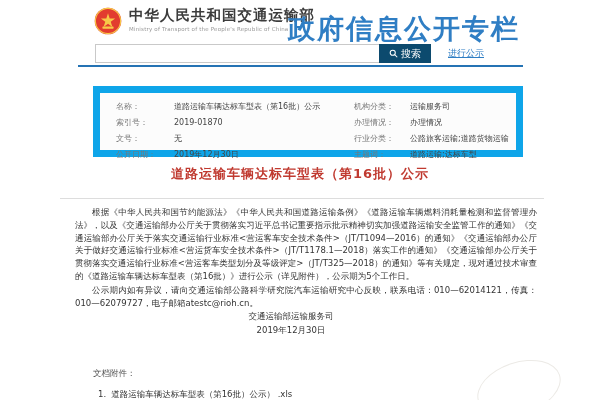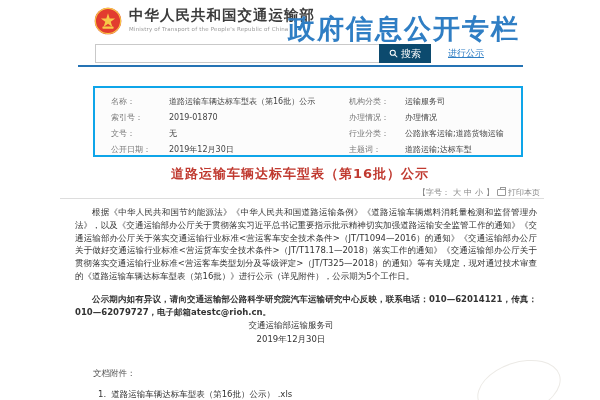--- a/index.html
+++ b/index.html
@@ -23,21 +23,21 @@
                 gap:3px; cursor:pointer; }
   .adv-link { margin-left:17px; font-size:9px; color:#2f7ec4; text-decoration:underline; cursor:pointer; }
 
   .blue-line { position:absolute; left:78px; top:65px; width:445px; height:2px; background:#2573b4; }
 
   .breadcrumb { position:absolute; left:98px; top:71px; font-size:8px; color:#666; }
   .breadcrumb a { color:#666; text-decoration:none; cursor:pointer; }
 
   
   .meta-box { position:absolute; left:93px; top:86px; width:430px; height:71px;
-              background:#fcfcfc; border:2px solid #0ea5e9; padding:6px 0 0 16px; }
+              background:#fcfcfc; border:7px solid #0ea5e9; padding:6px 0 0 16px; }
   .meta-grid { display:grid; grid-template-columns:58px 180px 56px auto; row-gap:0;
                font-size:8px; line-height:16px; }
   .meta-label { color:#777; }
   .meta-value { color:#444; }
 
   
   .article-title { position:absolute; left:0; top:165px; width:600px; text-align:center;
                    font-size:13px; font-weight:bold; color:#c03a30; letter-spacing:1px; }
   .tools { position:absolute; right:60px; top:187px; font-size:8px; color:#888;
            display:flex; align-items:center; gap:3px; }
@@ -45,21 +45,21 @@
   .print-btn { cursor:pointer; color:#888; display:flex; align-items:center; gap:2px; }
   .print-glyph { display:inline-block; width:9px; height:7px; border:1px solid #999;
                  border-radius:1px; position:relative; }
   .print-glyph:before { content:""; position:absolute; left:2px; top:-3px; width:4px; height:2px;
                         border:1px solid #999; border-bottom:none; }
   .divider { position:absolute; left:60px; top:198px; width:484px; height:1px; background:#ddd; }
 
   .content { position:absolute; left:75px; top:206px; width:462px; font-size:8.5px;
              color:#333; line-height:12.8px; text-align:justify; }
   .content p.indent { text-indent:2em; }
-  .content .p2 { margin-top:10px;font-weight:bold; }
+  .content .p2 { margin-top:1px; }
   .content .attach-line { margin-top:9px; text-indent:2em; }
   .sign-block { text-align:center; padding-right:30px; line-height:14px; }
 
   
   .attachments { position:absolute; left:93px; top:368px; font-size:8.5px; color:#555; }
   .attachments .att-item { margin-top:9px; margin-left:5px; color:#333; cursor:pointer;
                            display:flex; gap:5px; }
 
   .watermark { position:absolute; right:38px; bottom:-14px; width:86px; height:52px;
                border:1px solid #eceae6; border-radius:50%; transform:rotate(-18deg); }
@@ -116,31 +116,20 @@
       <span class="meta-value">公路旅客运输;道路货物运输</span>
 
       <span class="meta-label">公开日期：</span>
       <span class="meta-value">2019年12月30日</span>
       <span class="meta-label">主题词：</span>
       <span class="meta-value">道路运输;达标车型</span>
     </div>
   </div>
 
   <div class="article-title">道路运输车辆达标车型表（第16批）公示</div>
-  <div class="tools">
-    <span>【字号：</span>
-    <span class="size-btn">大</span>
-    <span class="size-btn">中</span>
-    <span class="size-btn">小</span>
-    <span>】</span>
-    <span class="print-btn">
-      <span class="print-glyph"></span>
-      <span>打印本页</span>
-    </span>
-  </div>
   <div class="divider"></div>
 
   <div class="content">
     <p class="indent">根据《中华人民共和国节约能源法》《中华人民共和国道路运输条例》《道路运输车辆燃料消耗量检测和监督管理办法》，以及《交通运输部办公厅关于贯彻落实习近平总书记重要指示批示精神切实加强道路运输安全监管工作的通知》《交通运输部办公厅关于落实交通运输行业标准&lt;营运客车安全技术条件&gt;（JT/T1094—2016）的通知》《交通运输部办公厅关于做好交通运输行业标准&lt;营运货车安全技术条件&gt;（JT/T1178.1—2018）落实工作的通知》《交通运输部办公厅关于贯彻落实交通运输行业标准&lt;营运客车类型划分及等级评定&gt;（JT/T325—2018）的通知》等有关规定，现对通过技术审查的《道路运输车辆达标车型表（第16批）》进行公示（详见附件），公示期为5个工作日。</p>
     <p class="indent p2">公示期内如有异议，请向交通运输部公路科学研究院汽车运输研究中心反映，联系电话：010—62014121，传真：010—62079727，电子邮箱atestc@rioh.cn。</p>
     <div class="sign-block">
       <div>交通运输部运输服务司</div>
       <div>2019年12月30日</div>
     </div>
   </div>

